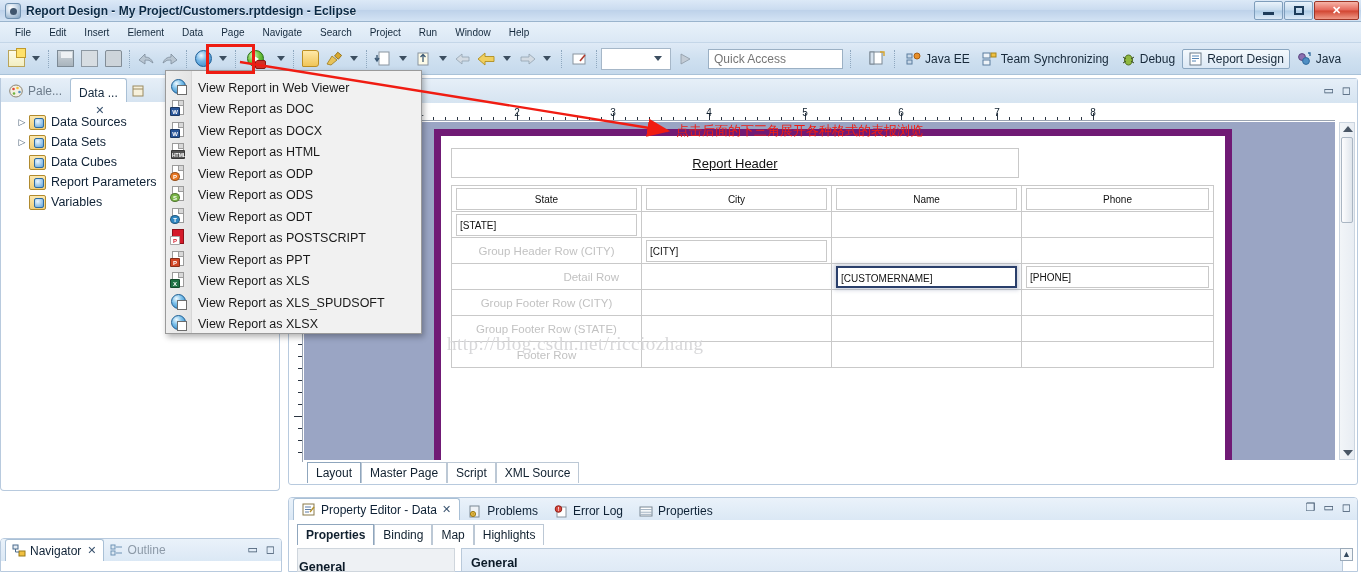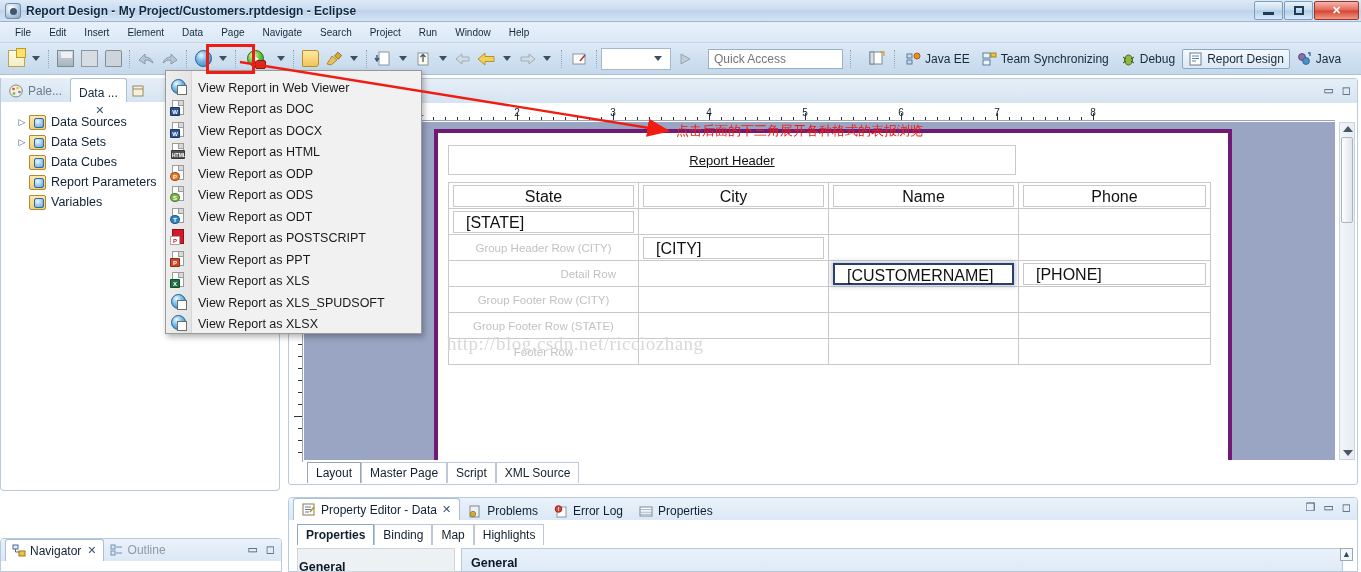--- a/index.html
+++ b/index.html
@@ -179,41 +179,41 @@
     position: absolute; left: 0px; top: 43px; width: 14px; height: 340px;
     background: #fff; overflow: hidden; border-right: 1px solid #9aa4b2;
   }
   .ruler-v .tick { position: absolute; right: 0; height: 1px; background: #2b3542; }
   .canvas {
     position: absolute; left: 15px; top: 43px; right: 22px; bottom: 24px;
     background: #9aa5c4; overflow: hidden;
   }
   .page-sheet {
     position: absolute; left: 130px; top: 7px; width: 798px; height: 352px;
-    background: #fff; border: 4px solid #701a75;
+    background: #fff; border: 7px solid #701a75;
   }
   .watermark {
     position: absolute; left: 143px; top: 211px; font-family: "Liberation Serif", serif;
     font-size: 19px; color: #d8d8da; white-space: nowrap; z-index: 5; letter-spacing: 0.5px;
   }
 
   
   .rpt { position: absolute; left: 10px; top: 12px; width: 762px; }
   .rpt-hdr-band { border: 1px solid #c9c9c9; height: 30px; width: 568px;
     display: flex; align-items: center; justify-content: center; }
   .rpt-hdr-band span { font-size: 13px; color: #111; text-decoration: underline; }
   .rpt-table { width: 762px; border-collapse: collapse; margin-top: 7px; table-layout: fixed; }
   .rpt-table td {
     border: 1px solid #c9c9c9; height: 26px; font-size: 12px; padding: 0 4px; color: #111;
     position: relative; vertical-align: middle;
   }
   .rpt-table td.hdr { text-align: center; }
   .cellbox {
     border: 1px solid #c9c9c9; background: #fff; height: 22px; line-height: 21px;
-    padding: 0 12px; font-size: 16px;
+    padding: 0 3px; font-size: 10px;
   }
   .cellbox.center { text-align: center; }
   .cellbox.sel { border: 2px solid #2a3f6b; box-shadow: 0 0 4px 2px rgba(140,150,175,0.45); }
   .rowlabel { color: #c2c2c2; font-size: 11.5px; text-align: center; }
   .rowlabel.right { text-align: right; padding-right: 18px; }
 
   .hscroll-track {
     position: absolute; right: 2px; top: 43px; width: 16px; bottom: 24px;
     background: linear-gradient(to right,#f2f5f8,#e8edf3); border: 1px solid #cbd5e0;
   }

